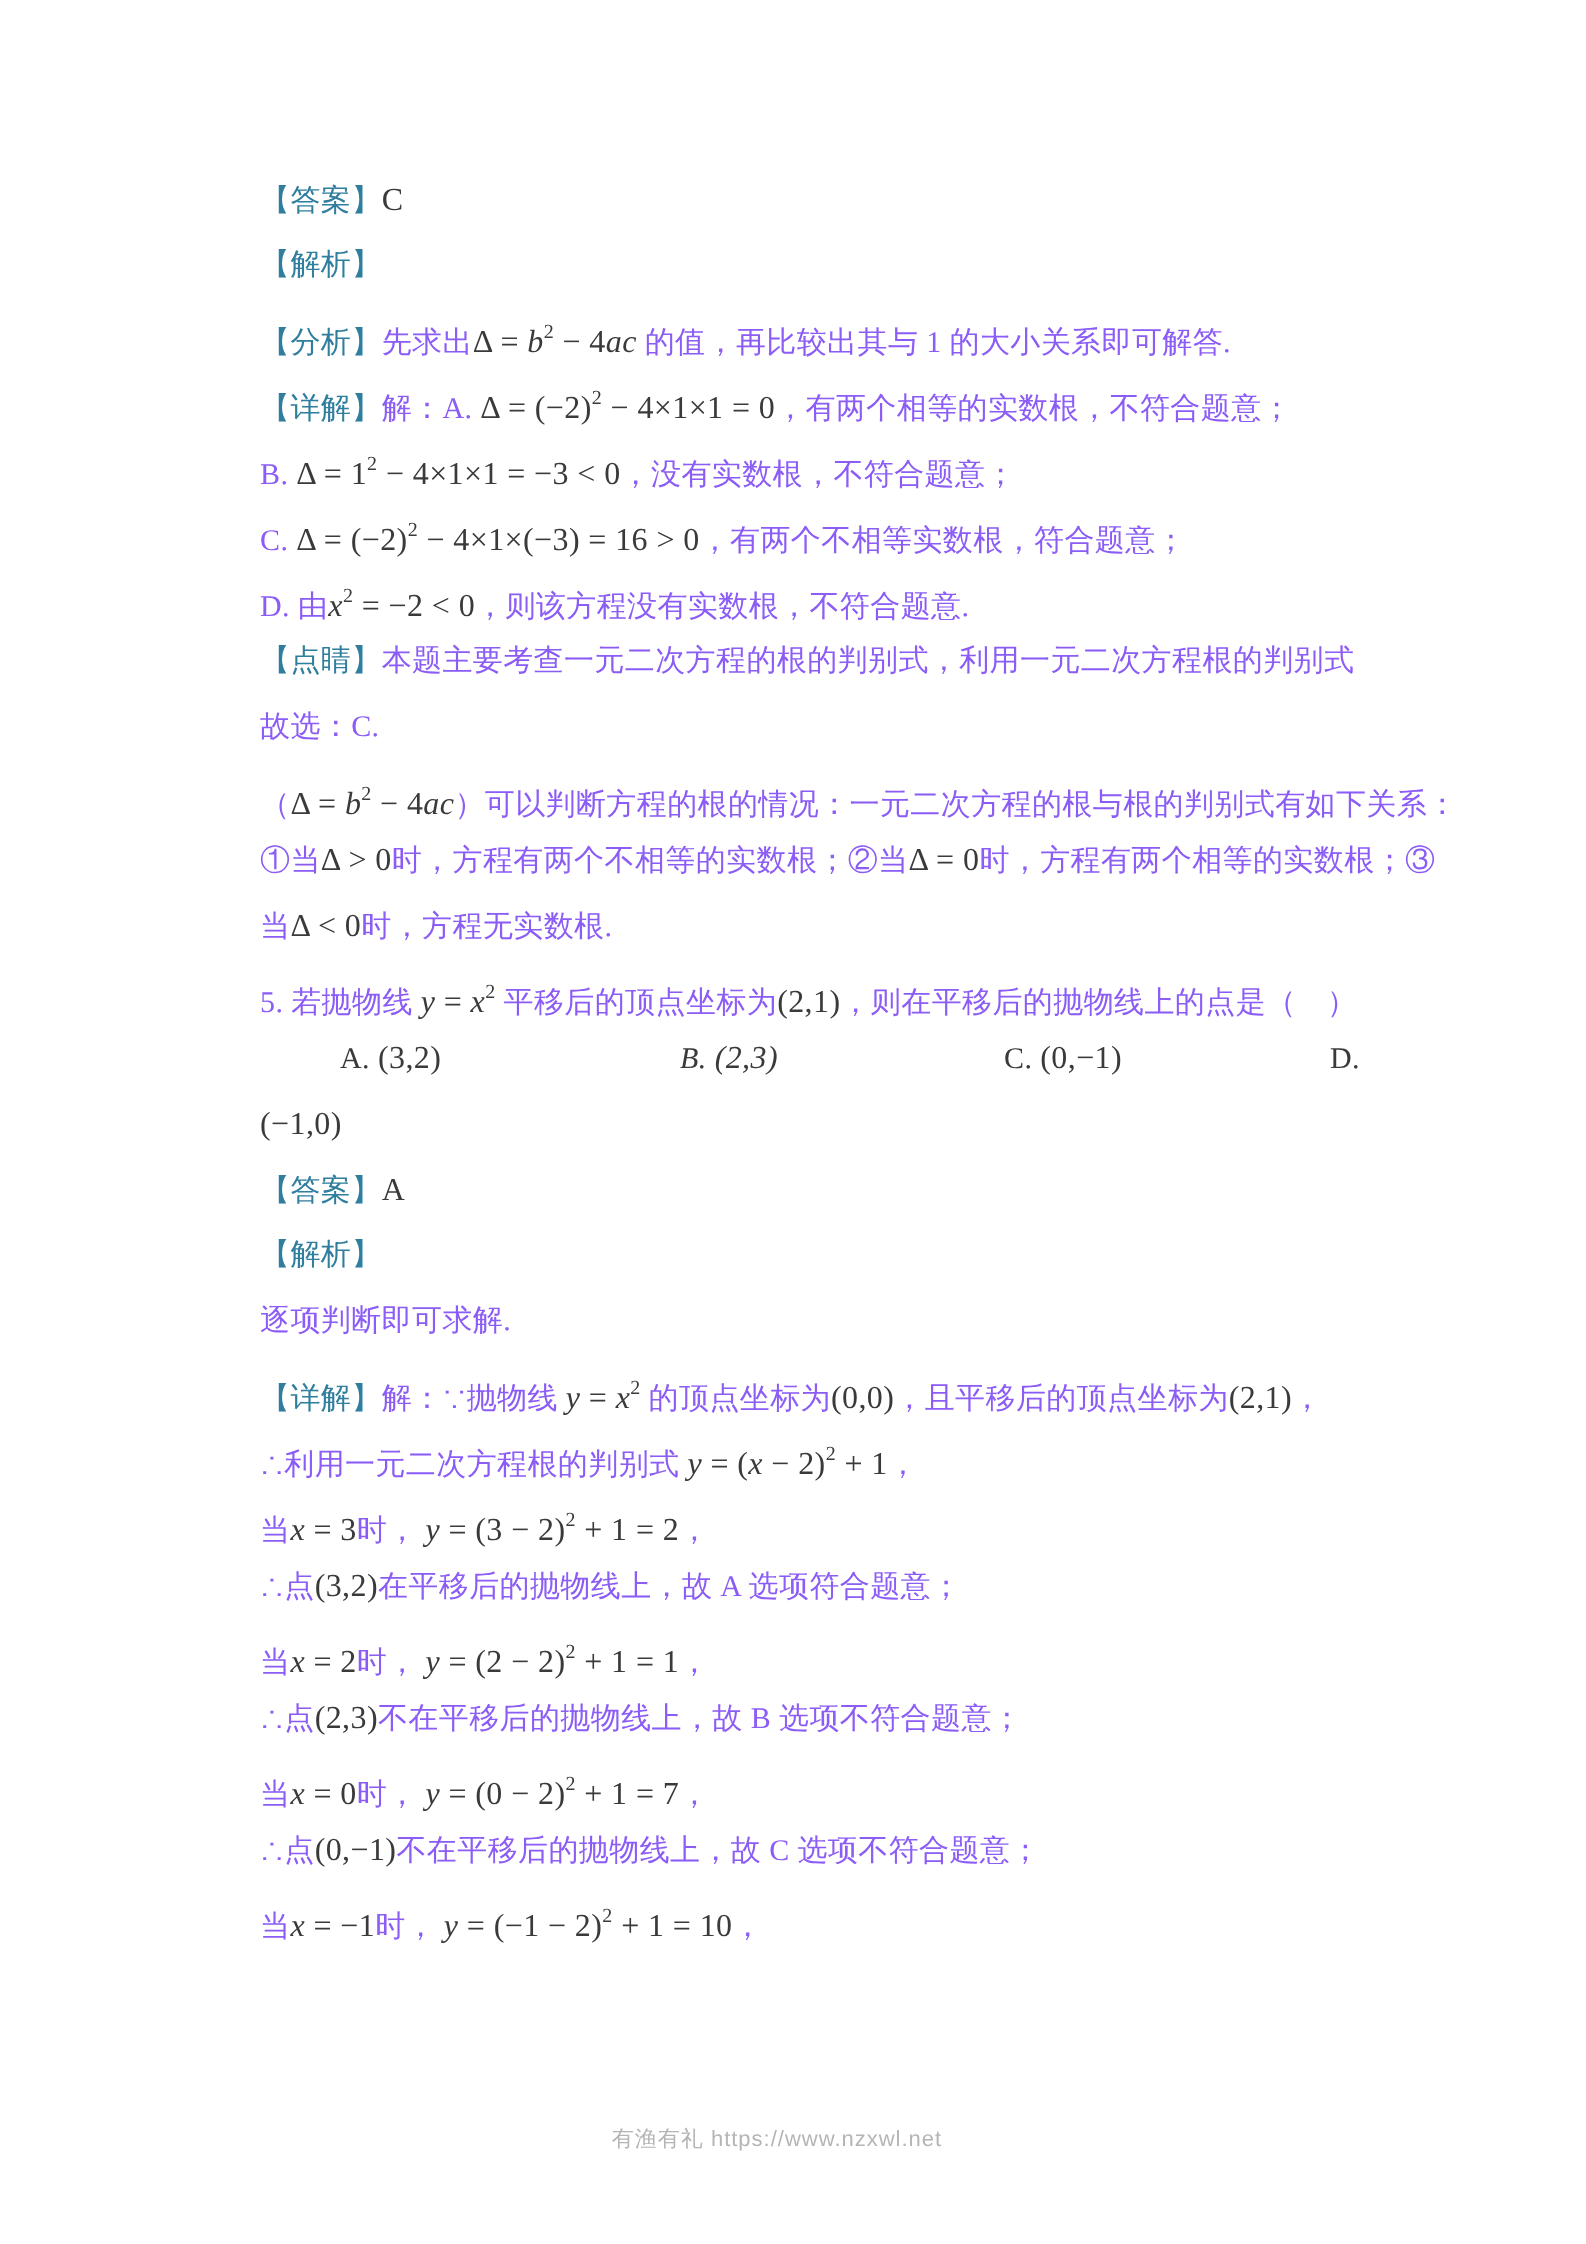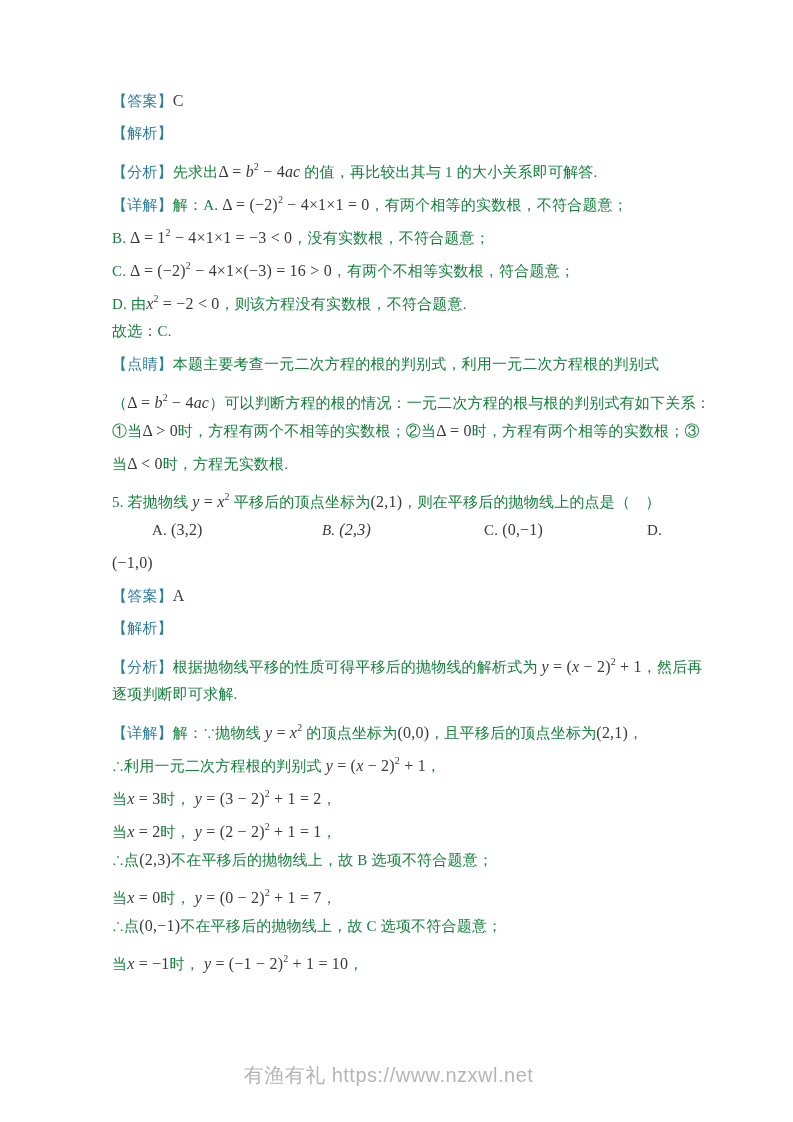--- a/index.html
+++ b/index.html
@@ -10,35 +10,35 @@
     color: #3a3a3a;
     overflow: hidden;
   }
   .page {
     position: relative;
     width: 793px; height: 1122px;
     background: #ffffff;
   }
   .doc {
     position: absolute;
-    left: 112px; top: 84px;
+    left: 130px; top: 84px;
     width: 574px;
   }
   .line {
     height: 33px;
     line-height: 33px;
     font-size: 15px;
     white-space: nowrap;
     letter-spacing: 0.2px;
   }
   .seg-label {
     color: #2f7e9e;
   }
   .seg-text {
-    color: #15803d;
+    color: #8b5cf6;
   }
   .seg-math {
     font-family: "Liberation Serif", "DejaVu Serif", serif;
     font-style: italic;
     font-size: 16px;
   }
   .seg-num {
     font-family: "Liberation Serif", "DejaVu Serif", serif;
     font-size: 16px;
   }
@@ -60,57 +60,57 @@
   .option-letter {
     font-size: 15px;
     margin-right: 4px;
   }
   .footer {
     position: absolute;
     left: 0; right: 16px;
     top: 1062px;
     text-align: center;
     font-family: "Liberation Sans", "DejaVu Sans", sans-serif;
-    font-size: 20px;
+    font-size: 11px;
     color: #b5b5b5;
     letter-spacing: 0.5px;
   }
 </style>
 </head>
 <body>
 
 <div class="page">
   <div class="doc">
       <div class="line"><span class="seg-label">【答案】</span><span class="seg-num">C</span></div>
       <div class="line"><span class="seg-label">【解析】</span></div>
       <div class="line"><span class="seg-label">【分析】</span><span class="seg-text">先求出</span><span class="seg-num">Δ = </span><span class="seg-math">b</span><span class="seg-sup">2</span><span class="seg-num"> − 4</span><span class="seg-math">ac</span><span class="seg-text"> 的值，再比较出其与 1 的大小关系即可解答.</span></div>
       <div class="line"><span class="seg-label">【详解】</span><span class="seg-text">解：A. </span><span class="seg-num">Δ = (−2)</span><span class="seg-sup">2</span><span class="seg-num"> − 4×1×1 = 0</span><span class="seg-text">，有两个相等的实数根，不符合题意；</span></div>
       <div class="line"><span class="seg-text">B. </span><span class="seg-num">Δ = 1</span><span class="seg-sup">2</span><span class="seg-num"> − 4×1×1 = −3 &lt; 0</span><span class="seg-text">，没有实数根，不符合题意；</span></div>
       <div class="line"><span class="seg-text">C. </span><span class="seg-num">Δ = (−2)</span><span class="seg-sup">2</span><span class="seg-num"> − 4×1×(−3) = 16 &gt; 0</span><span class="seg-text">，有两个不相等实数根，符合题意；</span></div>
       <div class="line"><span class="seg-text">D. 由</span><span class="seg-math">x</span><span class="seg-sup">2</span><span class="seg-num"> = −2 &lt; 0</span><span class="seg-text">，则该方程没有实数根，不符合题意.</span></div>
+      <div class="line"><span class="seg-label">【点睛】</span><span class="seg-text">本题主要考查一元二次方程的根的判别式，利用一元二次方程根的判别式</span></div>
       <div class="line"><span class="seg-text">故选：C.</span></div>
-      <div class="line"><span class="seg-label">【点睛】</span><span class="seg-text">本题主要考查一元二次方程的根的判别式，利用一元二次方程根的判别式</span></div>
       <div class="line"><span class="seg-text">（</span><span class="seg-num">Δ = </span><span class="seg-math">b</span><span class="seg-sup">2</span><span class="seg-num"> − 4</span><span class="seg-math">ac</span><span class="seg-text">）可以判断方程的根的情况：一元二次方程的根与根的判别式有如下关系：</span></div>
       <div class="line"><span class="seg-text">①当</span><span class="seg-num">Δ &gt; 0</span><span class="seg-text">时，方程有两个不相等的实数根；②当</span><span class="seg-num">Δ = 0</span><span class="seg-text">时，方程有两个相等的实数根；③</span></div>
       <div class="line"><span class="seg-text">当</span><span class="seg-num">Δ &lt; 0</span><span class="seg-text">时，方程无实数根.</span></div>
       <div class="line"><span class="seg-text">5. 若抛物线 </span><span class="seg-math">y</span><span class="seg-num"> = </span><span class="seg-math">x</span><span class="seg-sup">2</span><span class="seg-text"> 平移后的顶点坐标为</span><span class="seg-num">(2,1)</span><span class="seg-text">，则在平移后的抛物线上的点是（　）</span></div>
       <div class="line options-row">
         <span class="option-cell"><span class="option-letter">A.</span><span class="seg-num">(3,2)</span></span>
         <span class="option-cell"><span class="option-letter">B.</span><span class="seg-num">(2,3)</span></span>
         <span class="option-cell"><span class="option-letter">C.</span><span class="seg-num">(0,−1)</span></span>
         <span class="option-cell"><span class="option-letter">D.</span><span class="seg-num"></span></span>
       </div>
       <div class="line"><span class="seg-num">(−1,0)</span></div>
       <div class="line"><span class="seg-label">【答案】</span><span class="seg-num">A</span></div>
       <div class="line"><span class="seg-label">【解析】</span></div>
-      <div class="line"><span class="seg-label">【分析】</span><span class="seg-text">根据抛物线平移的性质可得平移后的抛物线的解析式为 </span><span class="seg-math">y</span><span class="seg-num"> = (</span><span class="seg-math">x</span><span class="seg-num"> − 2)</span><span class="seg-sup">2</span><span class="seg-num"> + 1</span><span class="seg-text">，然后再</span></div>
       <div class="line"><span class="seg-text">逐项判断即可求解.</span></div>
       <div class="line"><span class="seg-label">【详解】</span><span class="seg-text">解：∵抛物线 </span><span class="seg-math">y</span><span class="seg-num"> = </span><span class="seg-math">x</span><span class="seg-sup">2</span><span class="seg-text"> 的顶点坐标为</span><span class="seg-num">(0,0)</span><span class="seg-text">，且平移后的顶点坐标为</span><span class="seg-num">(2,1)</span><span class="seg-text">，</span></div>
       <div class="line"><span class="seg-text">∴利用一元二次方程根的判别式 </span><span class="seg-math">y</span><span class="seg-num"> = (</span><span class="seg-math">x</span><span class="seg-num"> − 2)</span><span class="seg-sup">2</span><span class="seg-num"> + 1</span><span class="seg-text">，</span></div>
       <div class="line"><span class="seg-text">当</span><span class="seg-math">x</span><span class="seg-num"> = 3</span><span class="seg-text">时， </span><span class="seg-math">y</span><span class="seg-num"> = (3 − 2)</span><span class="seg-sup">2</span><span class="seg-num"> + 1 = 2</span><span class="seg-text">，</span></div>
+      <div class="line"><span class="seg-text">∴点</span><span class="seg-num">(3,2)</span><span class="seg-text">在平移后的抛物线上，故 A 选项符合题意；</span></div>
       <div class="line"><span class="seg-text">当</span><span class="seg-math">x</span><span class="seg-num"> = 2</span><span class="seg-text">时， </span><span class="seg-math">y</span><span class="seg-num"> = (2 − 2)</span><span class="seg-sup">2</span><span class="seg-num"> + 1 = 1</span><span class="seg-text">，</span></div>
       <div class="line"><span class="seg-text">∴点</span><span class="seg-num">(2,3)</span><span class="seg-text">不在平移后的抛物线上，故 B 选项不符合题意；</span></div>
       <div class="line"><span class="seg-text">当</span><span class="seg-math">x</span><span class="seg-num"> = 0</span><span class="seg-text">时， </span><span class="seg-math">y</span><span class="seg-num"> = (0 − 2)</span><span class="seg-sup">2</span><span class="seg-num"> + 1 = 7</span><span class="seg-text">，</span></div>
       <div class="line"><span class="seg-text">∴点</span><span class="seg-num">(0,−1)</span><span class="seg-text">不在平移后的抛物线上，故 C 选项不符合题意；</span></div>
       <div class="line"><span class="seg-text">当</span><span class="seg-math">x</span><span class="seg-num"> = −1</span><span class="seg-text">时， </span><span class="seg-math">y</span><span class="seg-num"> = (−1 − 2)</span><span class="seg-sup">2</span><span class="seg-num"> + 1 = 10</span><span class="seg-text">，</span></div>
     </div>
   <div class="footer">有渔有礼 https://www.nzxwl.net</div>
 </div>
 
 </body></html>

